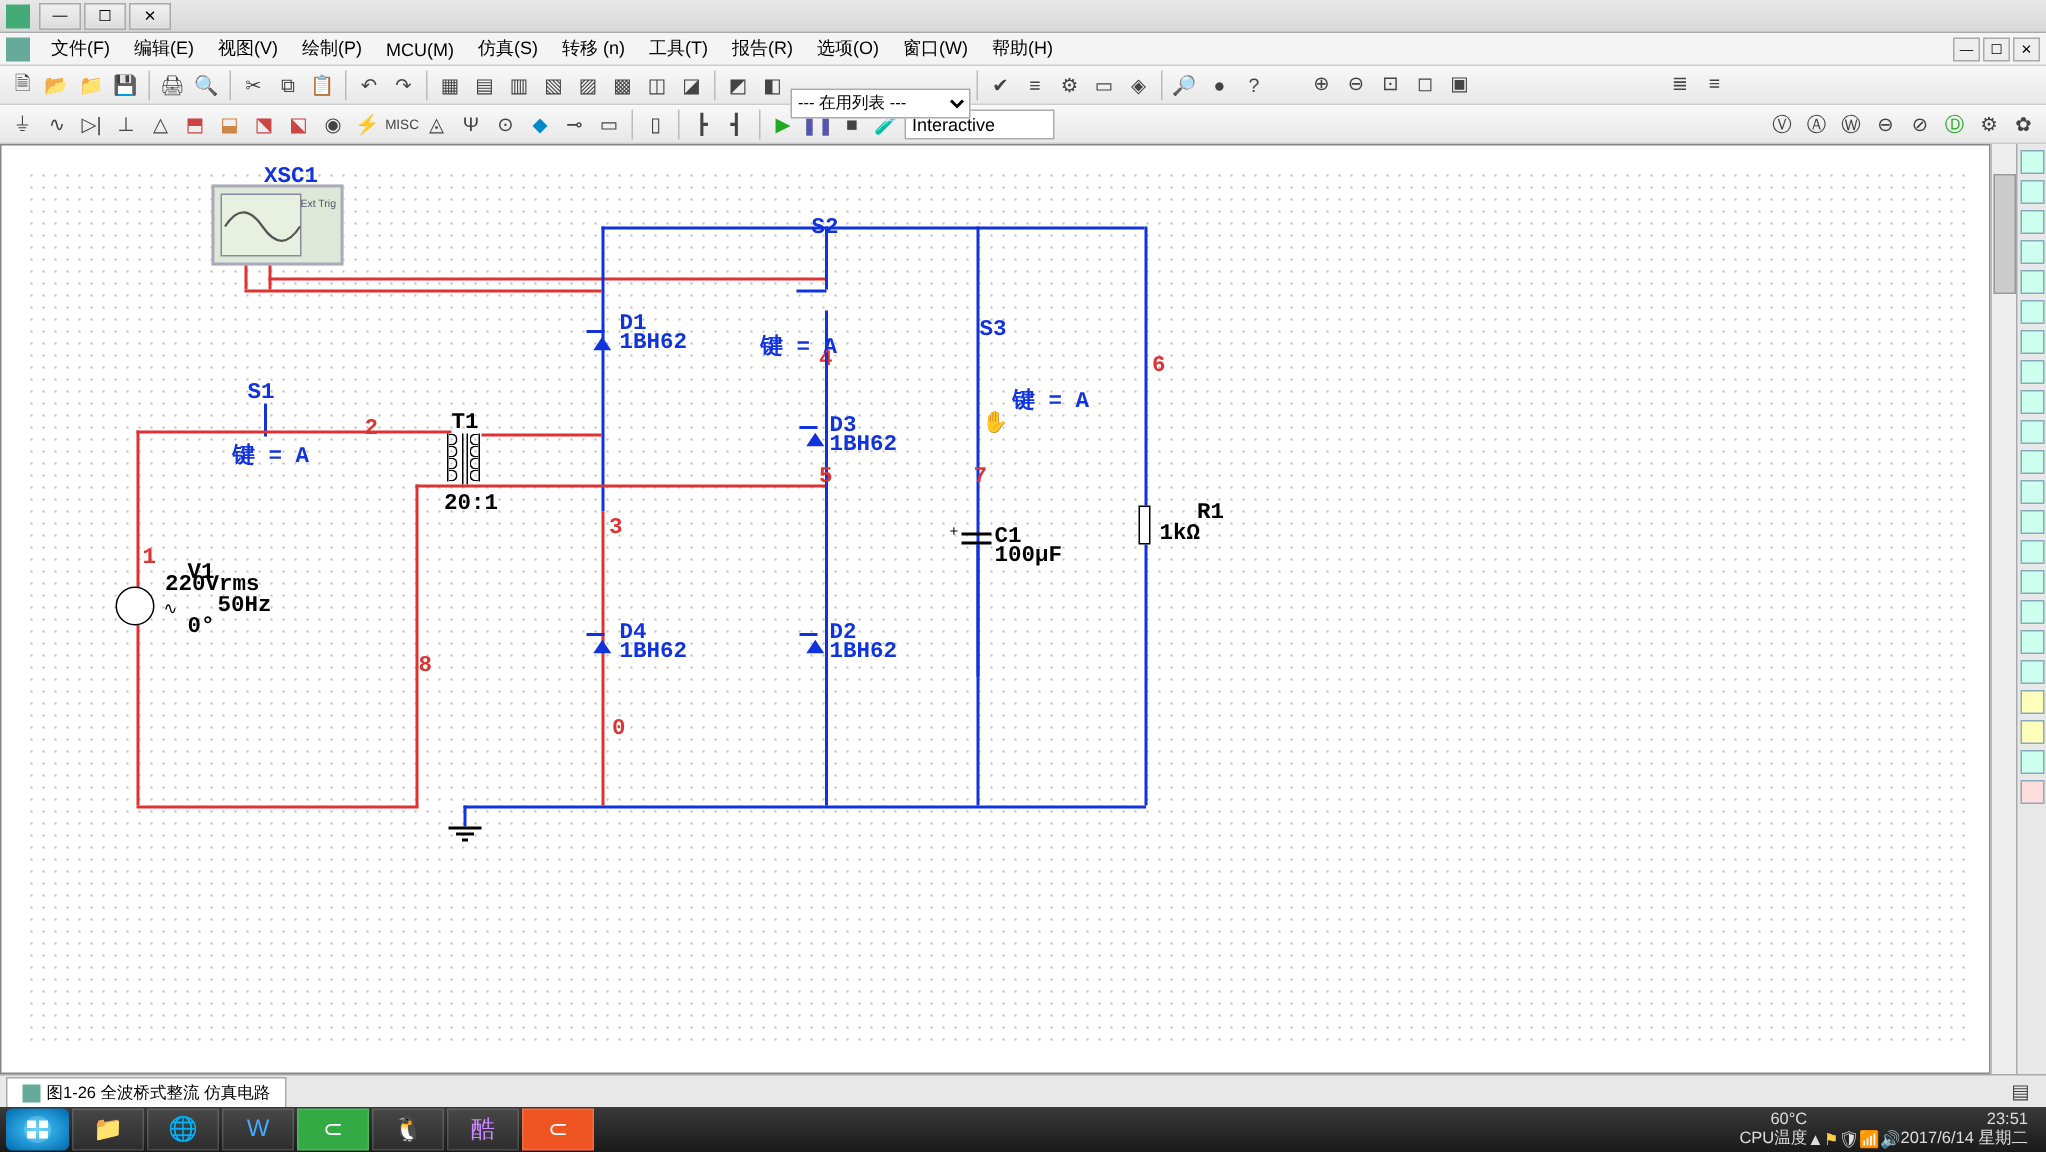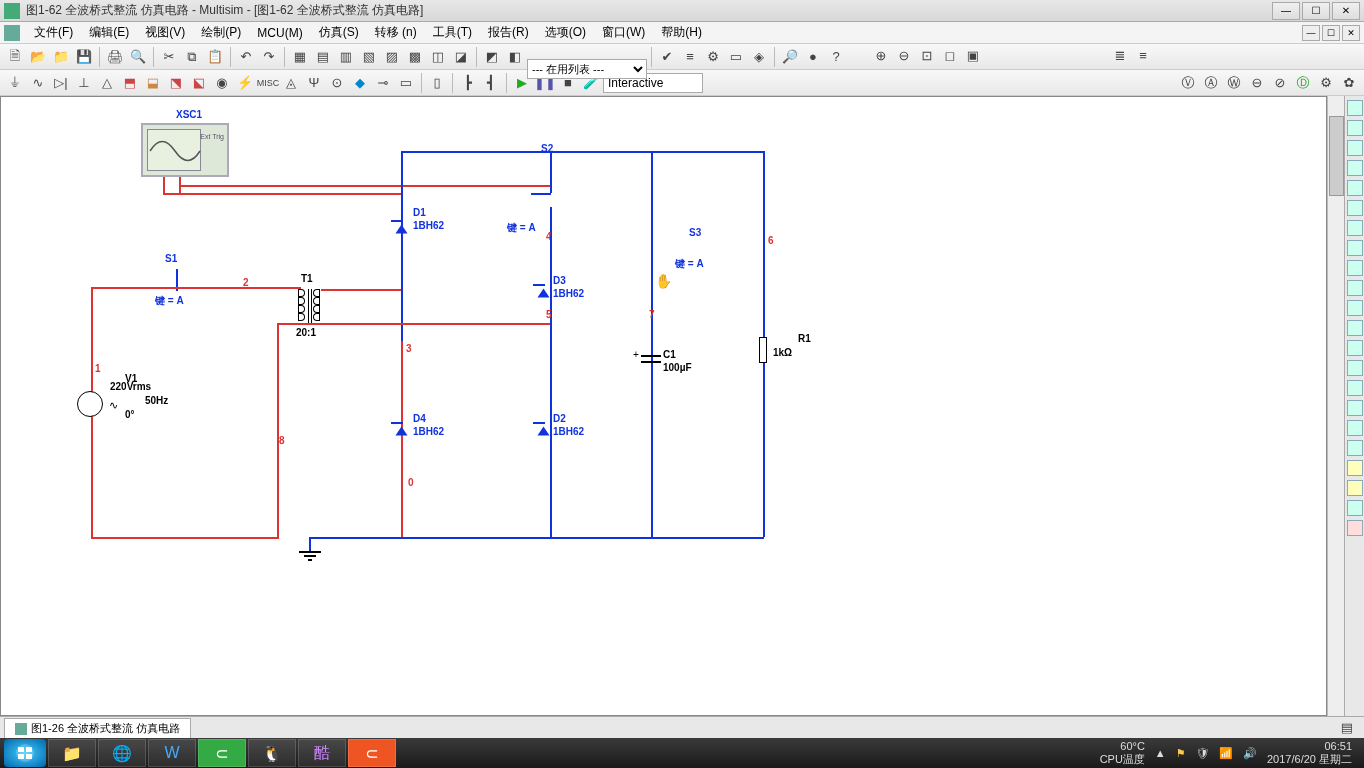--- a/index.html
+++ b/index.html
@@ -21,35 +21,35 @@
 .tselect { height: 20px; font-size: 11px; border: 1px solid #aaa; background: #fff; min-width: 120px; margin-top: 24px; }
 .tinput { height: 20px; font-size: 12px; border: 1px solid #aaa; padding: 0 4px; width: 100px; }
 .toolbar2 { height: 26px; background: linear-gradient(#f8f8f8,#e8e8e8); display: flex; align-items: center; padding: 0 4px; border-bottom: 1px solid #ccc; gap: 1px; }
 .workarea { flex: 1; display: flex; position: relative; background: #fff; overflow: hidden; }
 .canvas-holder { flex: 1; position: relative; overflow: hidden; border: 1px solid #888; background: #fff; }
 .dotgrid { position: absolute; inset: 16px 16px 16px 16px; background: #fff; background-image: radial-gradient(#bbb 0.5px, transparent 0.5px); background-size: 8px 8px; }
 .schematic { position: absolute; inset: 0; }
 .wire { position: absolute; }
 .wire.r { background: #d33; }
 .wire.b { background: #13d; }
-.clabel { position: absolute; font-size: 10px; font-weight: bold; color: #13d; white-space: nowrap; }
+.clabel { position: absolute; font-size: 15px; font-weight: bold; color: #13d; white-space: nowrap; font-family: Liberation Mono, monospace; }
 .clabel.red { color: #d33; }
 .diode-tri { position:absolute; width:0; height:0; border-top:6px solid transparent; border-bottom:6px solid transparent; border-left:9px solid #13d; }
 .diode-bar { position:absolute; width:2px; height:12px; background:#13d; }
 .scroll-v { width: 17px; background: #eee; border-left: 1px solid #bbb; display: flex; flex-direction: column; }
 .scroll-v .thumb { width: 15px; height: 80px; background: #ccc; border: 1px solid #999; margin: 20px auto 0; }
 .sidepanel { width: 20px; background: #e8e8e8; border-left: 1px solid #aaa; display: flex; flex-direction: column; gap: 4px; padding: 4px 2px; }
 .sidebtn { width: 16px; height: 16px; background: #cfe; border: 1px solid #8ab; cursor: pointer; }
 .tabbar { height: 22px; background: #e8e8e8; display: flex; align-items: flex-end; border-top: 1px solid #aaa; padding-left: 4px; }
 .tab { padding: 2px 10px; background: #fff; border: 1px solid #aaa; border-bottom: none; font-size: 11px; display: flex; align-items: center; gap: 4px; }
 .tab .tabicon { width: 12px; height: 12px; background: #6a9; }
 .taskbar { height: 30px; background: linear-gradient(#3a3a3a,#1a1a1a); display: flex; align-items: center; padding: 0 4px; gap: 2px; color: #fff; }
 .startbtn { width: 42px; height: 28px; background: radial-gradient(#4cf,#06a); border-radius: 4px; display: flex; align-items: center; justify-content: center; cursor: pointer; }
 .taskbtn { width: 48px; height: 28px; background: rgba(255,255,255,0.08); border: 1px solid rgba(255,255,255,0.15); display: flex; align-items: center; justify-content: center; cursor: pointer; font-size: 16px; }
-.tray { margin-left: auto; display: flex; align-items: center; gap: 10px; font-size: 11px; color: #ddd; padding-right: 8px; }
+.tray { margin-left: auto; display: flex; align-items: flex-end; font-size: 11px; color: #ddd; padding-right: 8px; }
 .tray .col { display:flex; flex-direction: column; align-items: flex-end; line-height: 13px; }
 .oscope { position:absolute; width:88px; height:54px; background:#dde8d8; border:2px solid #aab; }
 .oscope-inner { position:absolute; left:4px; top:4px; width:54px; height:42px; background:#e8f0e0; border:1px solid #889; }
 .src-circle { position:absolute; width:26px; height:26px; border:1.5px solid #000; border-radius:50%; background:#fff; }
 .cap-plate { position:absolute; background:#000; }
 .res-box { position:absolute; width:8px; height:26px; border:1.5px solid #000; background:#fff; }
 .gnd-h { position:absolute; background:#000; }
 .play { color: #2a2; }
 .pause { color: #55a; }
 .right-tools { position:absolute; right:380px; top:0; display:flex; gap:1px; }
@@ -58,21 +58,20 @@
 .coil { position:absolute; width:6px; border-left:1.5px solid #000; }
 .coil .arc { width:6px; height:8px; border:1.5px solid #000; border-left:none; border-radius:0 6px 6px 0; }
 </style>
 </head>
 <body>
 
 <div class="window">
 
   <div class="titlebar">
     <div class="icon"></div>
-    <div class="title">图1-62  全波桥式整流 仿真电路 - Multisim - [图1-62  全波桥式整流 仿真电路]</div>
     <div class="winbtns">
       <div class="winbtn">—</div>
       <div class="winbtn">☐</div>
       <div class="winbtn">✕</div>
     </div>
   </div>
 
   <div class="menubar">
     <div class="mdi-icon"></div>
     <div class="menuitem">文件(F)</div>
@@ -214,21 +213,21 @@
 
         <div class="wire b" style="left:400px; top:54px; width:1.5px; height:190px;"></div>
 
         <div class="wire b" style="left:549px; top:54px; width:1.5px; height:42px;"></div>
         <div class="wire b" style="left:530px; top:96px; width:20px; height:1.5px;"></div>
         <div class="clabel" style="left:506px; top:124px;">键 = A</div>
         <div class="wire b" style="left:549px; top:110px; width:1.5px; height:28px;"></div>
         <div class="clabel red" style="left:545px; top:134px;">4</div>
 
         <div class="wire b" style="left:650px; top:54px; width:1.5px; height:300px;"></div>
-        <div class="clabel" style="left:652px; top:130px;padding-left:36px;">S3</div>
+        <div class="clabel" style="left:652px; top:114px;">S3</div>
         <div class="clabel" style="left:674px; top:160px;">键 = A</div>
         <div style="position:absolute; left:654px; top:176px; font-size:14px;">✋</div>
         <div class="clabel red" style="left:648px; top:212px;">7</div>
 
         <div class="wire b" style="left:762px; top:54px; width:1.5px; height:386px;"></div>
         <div class="clabel red" style="left:767px; top:138px;">6</div>
 
         <div class="clabel" style="left:412px; top:110px;">D1</div>
         <div class="clabel" style="left:412px; top:123px;">1BH62</div>
         <div class="diode-tri" style="left:396px; top:126px; transform:rotate(-90deg);"></div>
@@ -373,18 +372,18 @@
       <div class="col">
         <span>60°C</span>
         <span>CPU温度</span>
       </div>
       <span>▲</span>
       <span style="color:#fc4">⚑</span>
       <span>🛡</span>
       <span>📶</span>
       <span>🔊</span>
       <div class="col">
-        <span>06:51</span>
-        <span>2017/6/20 星期二</span>
+        <span>23:51</span>
+        <span>2017/6/14 星期二</span>
       </div>
     </div>
   </div>
 </div>
 
 </body></html>

